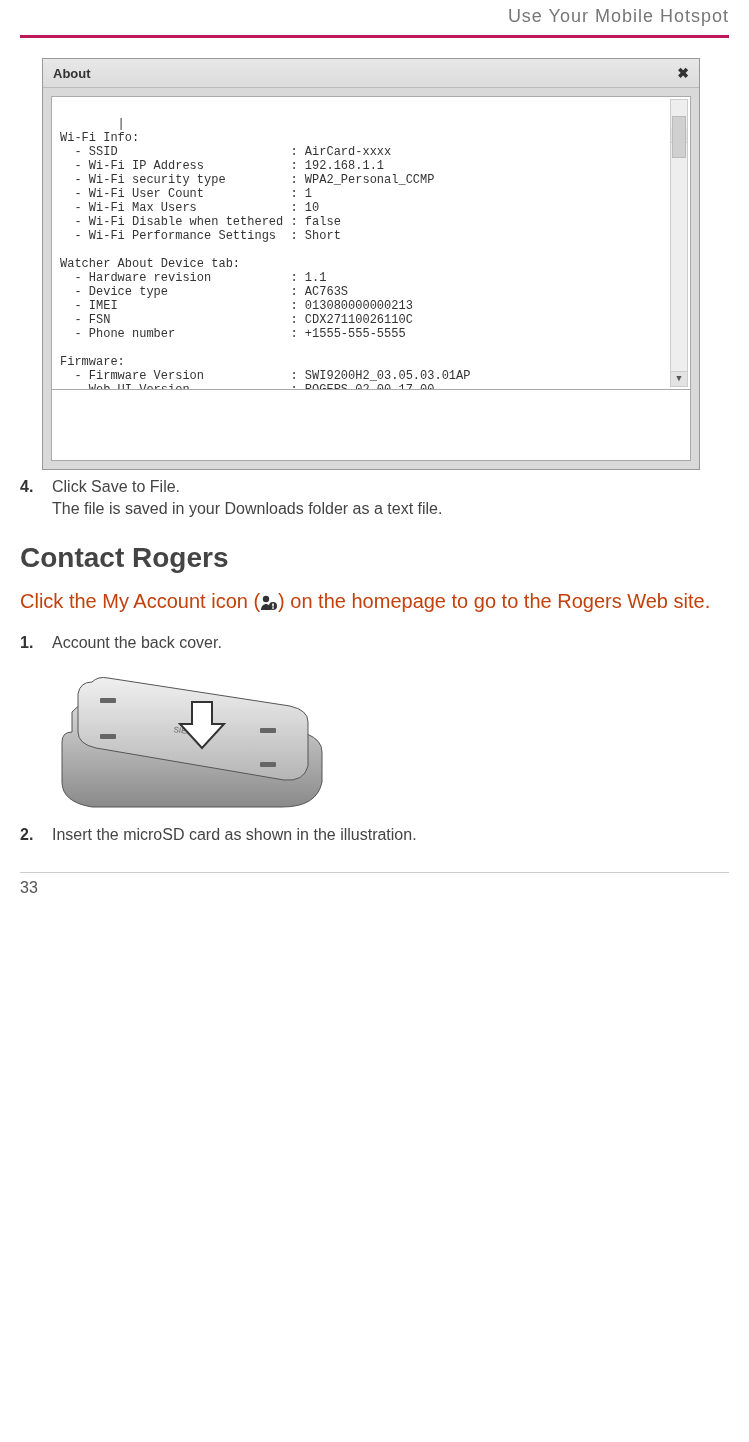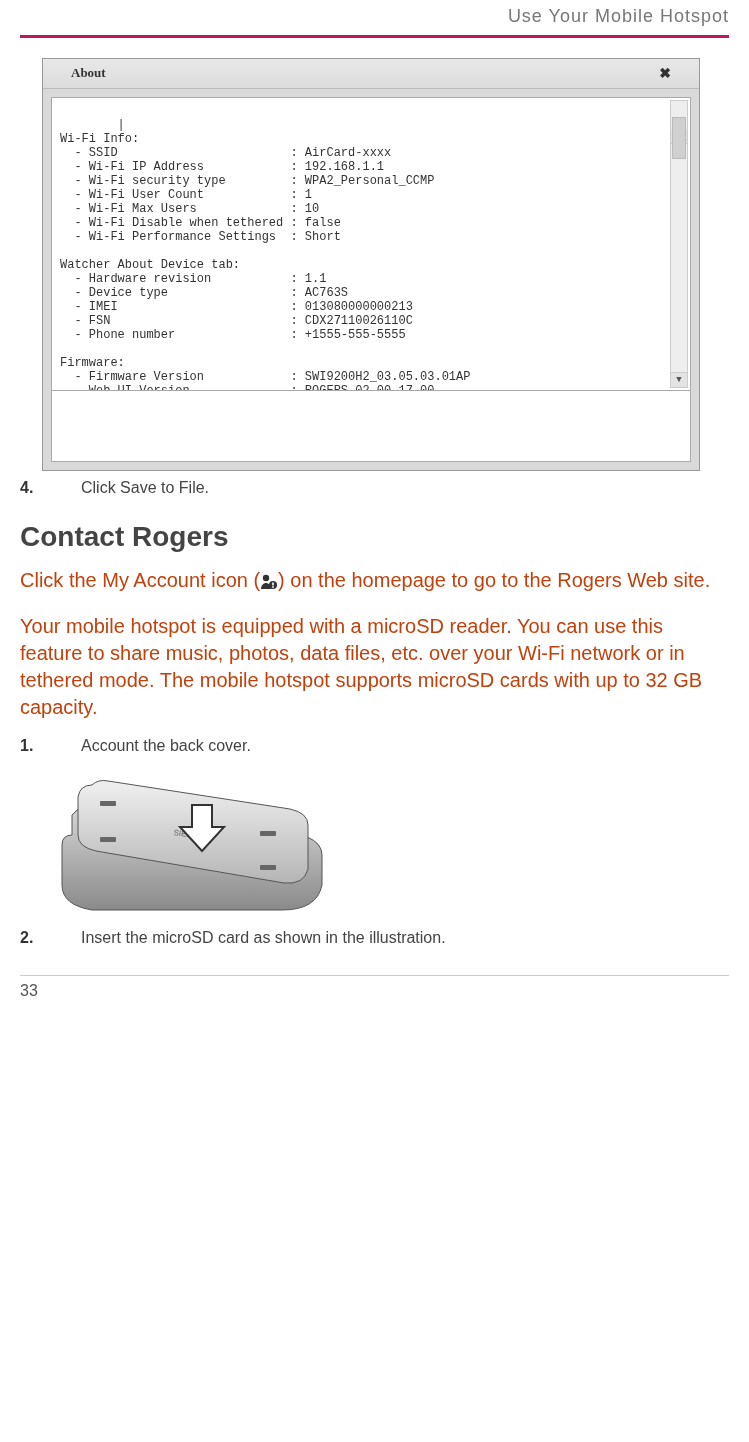--- a/index.html
+++ b/index.html
@@ -27,28 +27,27 @@
   .dialog {
     width: 656px;
     margin: 0 0 8px 22px;
     border: 1px solid #999;
     box-shadow: 0 0 0 1px #dcdcdc inset;
     background: #eaeaea;
   }
   .dialog-title {
     display: flex;
     justify-content: space-between;
-    align-items: flex-start;
+    align-items: flex-end;
     background: linear-gradient(#e8e8e8, #dcdcdc);
     border-bottom: 1px solid #bbb;
-    padding: 6px 28px;
+    padding: 6px 10px;
     font-size: 13px;
     font-weight: bold;
     color: #333;
-    font-family: Liberation Serif, serif;
   }
   .dialog-title .close {
     font-size: 14px;
     color: #333;
     cursor: pointer;
   }
   .dialog-body-wrap {
     padding: 8px;
     background: #d9d9d9;
   }
@@ -108,21 +107,21 @@
     display: flex;
     margin: 6px 0 4px 0;
     font-size: 16px;
     color: #444;
   }
   .step .num {
     width: 32px;
     font-weight: bold;
     color: #333;
   }
-  .step-body { flex: 1; margin-left: 29px; }
+  .step-body { flex: 1; }
   .step-sub {
     margin-left: 32px;
     font-size: 16px;
     color: #444;
     margin-top: 4px;
     margin-bottom: 16px;
   }
   h1.section {
     font-size: 28px;
     font-weight: bold;
@@ -201,33 +200,33 @@
         </div>
       </div>
       <div class="dialog-footer-space"></div>
     </div>
   </div>
 
   <div class="step">
     <div class="num">4.</div>
     <div class="step-body">Click Save to File.</div>
   </div>
+  <div class="step-sub">The file is saved in your Downloads folder as a text file.</div>
 
   <h1 class="section">Contact Rogers</h1>
   <p class="body">
     <span>Click the My Account icon (</span><span class="inline-icon"><svg width="18" height="16" viewBox="0 0 18 16">
           <circle cx="6" cy="4" r="3.2" fill="#333"></circle>
           <path d="M1 15c0-4 3-6 5-6s5 2 5 6z" fill="#333"></path>
           <circle cx="13" cy="11" r="4" fill="#333"></circle>
           <rect x="12.2" y="8.5" width="1.6" height="3" fill="#fff"></rect>
           <rect x="12.2" y="12.2" width="1.6" height="1.6" fill="#fff"></rect>
         </svg></span><span>) on the homepage to go to the Rogers Web site.</span>
   </p>
 
-  <p class="body">Your mobile hotspot is equipped with a microSD reader. You can use this feature to share music, photos, data files, etc. over your Wi-Fi network or in tethered mode. The mobile hotspot supports microSD cards with up to 32 GB capacity.</p>
 
 
   <div class="step">
     <div class="num">1.</div>
     <div class="step-body">Account the back cover.</div>
   </div>
 
   <div class="device-illus">
     <svg viewBox="0 0 280 150">
       <defs>

